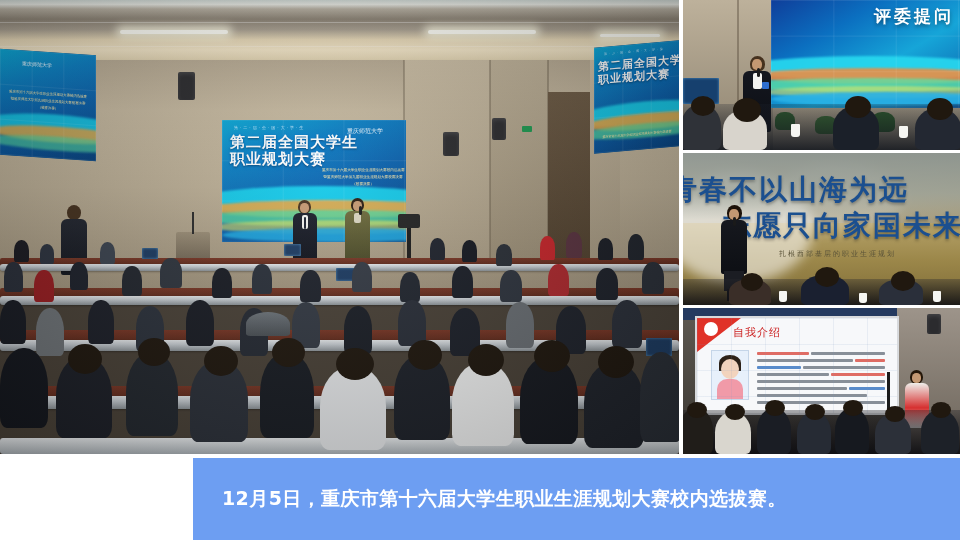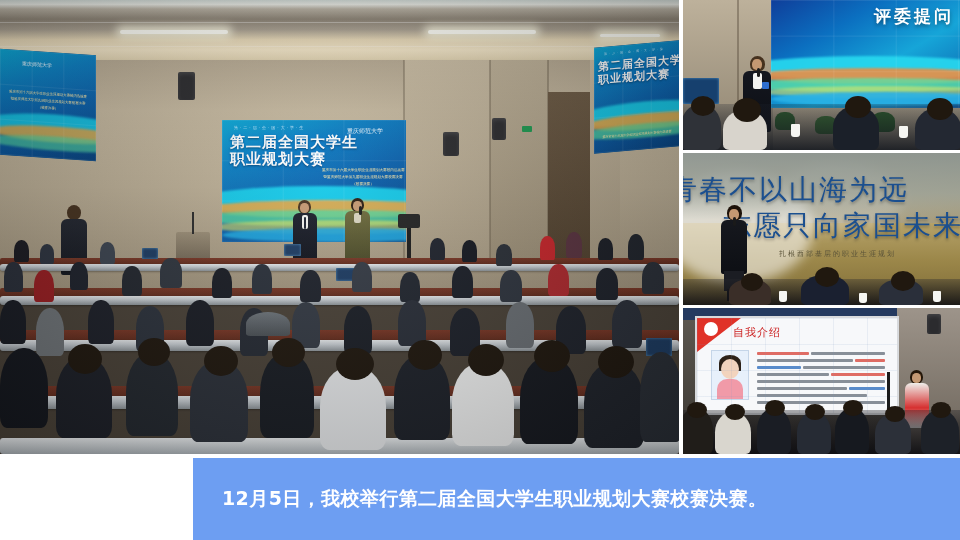--- a/index.html
+++ b/index.html
@@ -79,21 +79,21 @@
   .plant{position:absolute;border-radius:45% 45% 25% 25%;background:#2f5f2c;}
   .cup{position:absolute;background:#f6f6f2;border-radius:1px 1px 3px 3px;}
 
   
   #photo-banner{left:683px;top:153px;width:277px;height:152px;}
   .b-bg{position:absolute;inset:0;
     background:linear-gradient(170deg,#c9c3b4 0%,#b9b49f 30%,#a89e7f 55%,#8e8463 80%,#6f6748 100%);}
   .b-field{position:absolute;left:0;bottom:0;width:100%;height:54%;
     background:linear-gradient(180deg,#b6a268 0%,#9c8748 45%,#7d6a35 100%);opacity:.95;}
   .b-mist{position:absolute;border-radius:50%;background:rgba(255,255,255,.55);filter:blur(6px);}
-  .b-t1,.b-t2{position:absolute;white-space:nowrap;font-weight:normal;}
+  .b-t1,.b-t2{position:absolute;white-space:nowrap;font-weight:bold;}
   .b-t1{color:#1b4f8f;text-shadow:0 2px 3px rgba(0,0,0,.3);}
   .b-t3{position:absolute;white-space:nowrap;color:#5a5338;}
   .b-stage{position:absolute;left:0;bottom:0;width:100%;height:26px;
     background:linear-gradient(180deg,rgba(40,40,45,.35),rgba(15,15,20,.88));}
 
   
   #photo-intro{left:683px;top:308px;width:277px;height:146px;}
   .i-bg{position:absolute;inset:0;background:linear-gradient(180deg,#5f5a52,#3a3630);}
   .i-screen{position:absolute;left:14px;top:10px;width:200px;height:95px;background:#f7f8fa;
     box-shadow:0 0 0 2px #d8dadd;overflow:hidden;}
@@ -454,17 +454,17 @@
     <div class="aud-h" style="left:248px;top:94px;width:20px;height:16px;"></div>
   </div>
 
   <div class="white-gap" style="left:679px;top:0;width:4px;height:454px;"></div>
   <div class="white-gap" style="left:683px;top:150px;width:277px;height:3px;"></div>
   <div class="white-gap" style="left:683px;top:305px;width:277px;height:3px;"></div>
   <div class="white-gap" style="left:0;top:454px;width:960px;height:4px;"></div>
 
   <div id="caption-bar">
     <div id="caption-body">
-      <span id="caption-text">12月5日，我校举行第二届全国大学生职业规划大赛校赛决赛。</span>
+      <span id="caption-text">12月5日，重庆市第十六届大学生职业生涯规划大赛校内选拔赛。</span>
     </div>
   </div>
 
 </div>
 
 </body></html>

